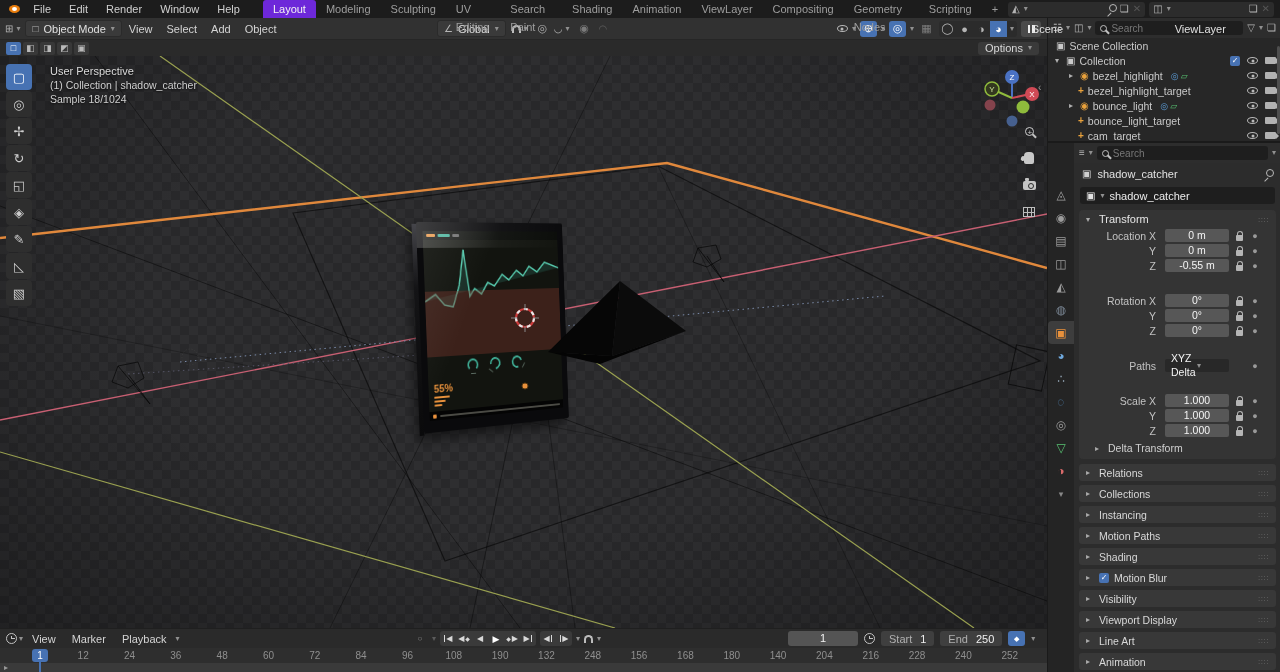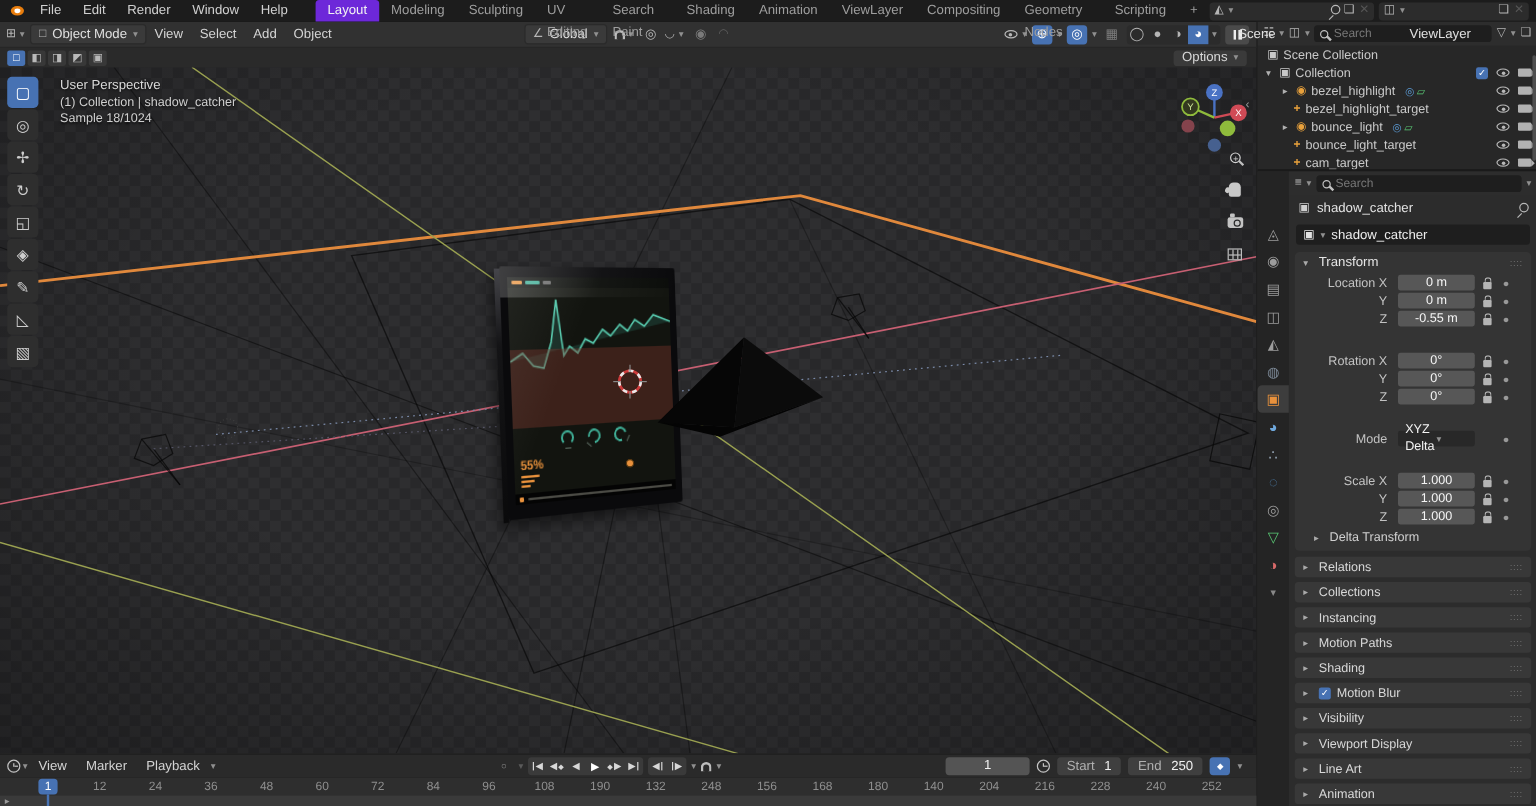--- a/index.html
+++ b/index.html
@@ -668,21 +668,21 @@
           </div>
           <div class="trow">
             <span class="tlabel">Z</span>
             <span class="tfield">0°</span>
             <span class="tlock">
                 <span class="ico-lock"></span>
               </span>
             <span class="tdot">●</span>
           </div>
           <div class="trow gap">
-            <span class="tlabel">Mode</span>
+            <span class="tlabel">Paths</span>
             <span class="tfield drop">
               <span>XYZ Delta</span>
               <span class="vee">▾</span>
             </span>
             <span class="tlock"></span>
             <span class="tdot">●</span>
           </div>
           <div class="trow gap">
             <span class="tlabel">Scale X</span>
             <span class="tfield">1.000</span>

